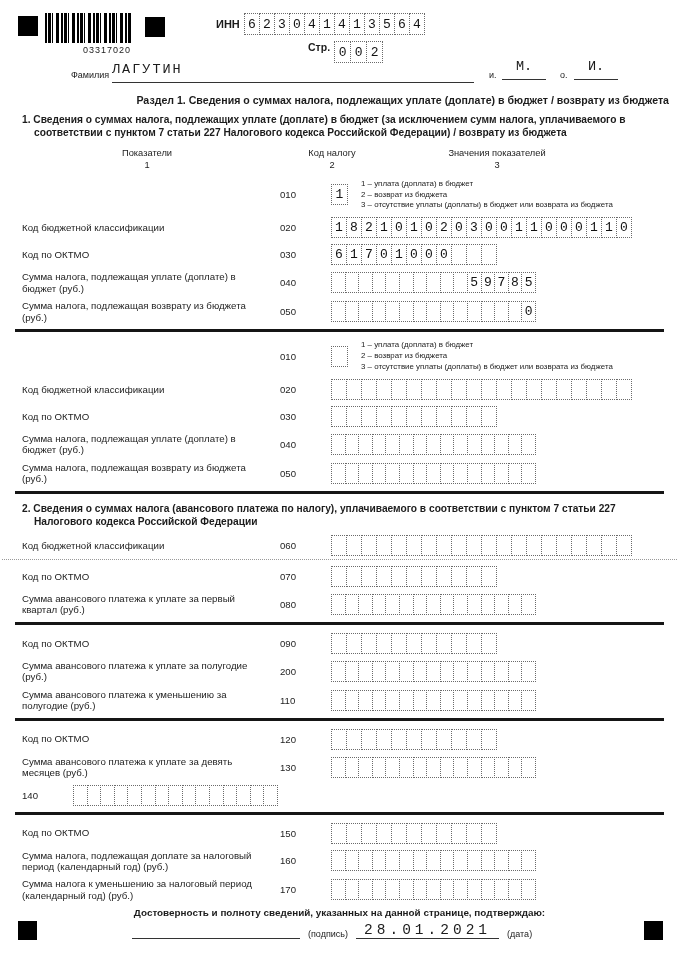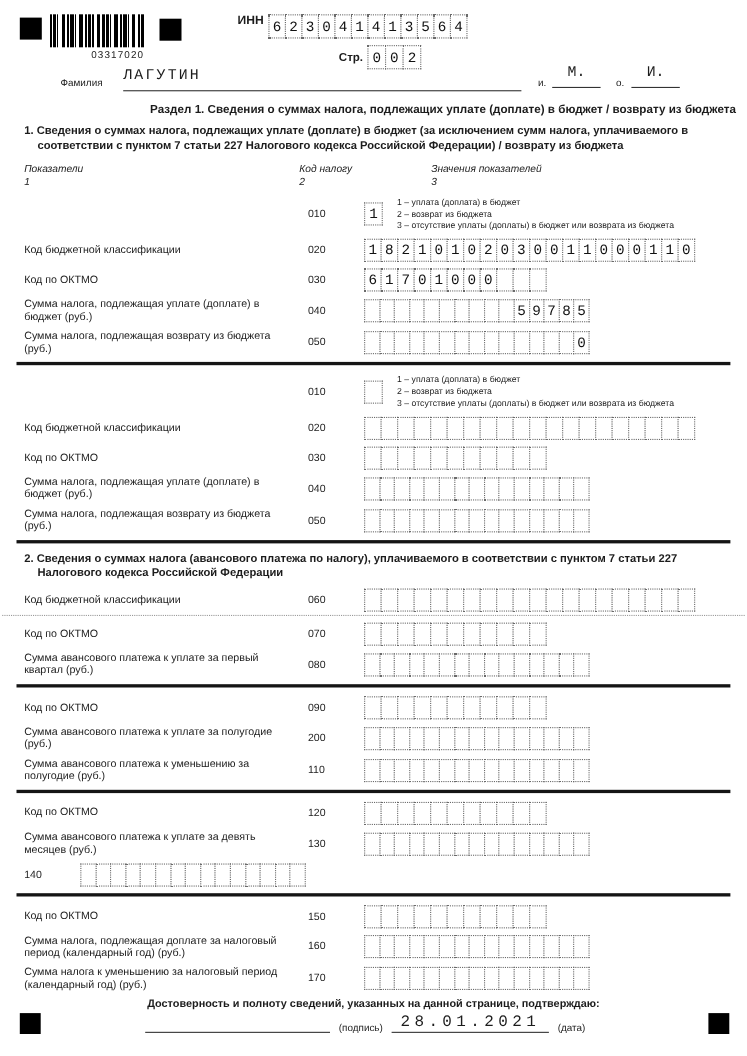--- a/index.html
+++ b/index.html
@@ -7,39 +7,39 @@
     width:679px;height:960px;background:#fff;color:#1c1c1c;
     font-family:"Liberation Sans",sans-serif;position:relative;overflow:hidden;
   }
   .sq{position:absolute;width:20px;height:20px;background:#000}
   .sq.small{width:19px;height:19px}
   .hdr{position:relative;height:92px}
   .barcode{position:absolute;left:45px;top:13px;width:86px;height:30px;
     background:repeating-linear-gradient(90deg,#000 0 2px,#fff 2px 3px,#000 3px 6px,#fff 6px 7px,#000 7px 8px,#fff 8px 11px,#000 11px 14px,#fff 14px 16px)}
   .barcode-nums{position:absolute;left:45px;top:45px;width:86px;display:flex;justify-content:flex-end;font-size:9px;letter-spacing:1px}
   .hdr-lbl{font-size:11px;font-weight:600;margin-right:5px}
-  .inn-row{position:absolute;left:216px;top:13px;display:flex;align-items:flex-start}
-  .str-row{position:absolute;left:308px;top:41px;display:flex;align-items:center}
+  .inn-row{position:absolute;left:216px;top:13px;display:flex;align-items:center}
+  .str-row{position:absolute;left:308px;top:41px;display:flex;align-items:flex-start}
   .cells{display:flex}
   .cell{box-sizing:border-box;width:16px;height:21px;border:1px dotted #6a6a6a;margin-left:-1px;
     display:flex;align-items:center;justify-content:center;
     font-family:"Liberation Mono","DejaVu Sans Mono",monospace;font-size:13px;color:#111;background:#fff}
   .cells.hdrc .cell{width:16px;height:22px}
   .cells.strc .cell{width:17px;height:22px}
   .cells.amount .cell{width:14.6px}
   .cells.chk .cell{width:17px}
-  .fam-lbl{position:absolute;left:55px;top:70px;font-size:9px}
+  .fam-lbl{position:absolute;left:71px;top:70px;font-size:9px}
   .fam-val{position:absolute;left:112px;top:62px;width:362px;border-bottom:1px solid #333;
     font-family:"Liberation Mono","DejaVu Sans Mono",monospace;font-size:13.5px;letter-spacing:2px;height:20px}
   .ini-lbl{position:absolute;top:70px;font-size:9px}
   .ini-val{position:absolute;top:59px;width:44px;border-bottom:1px solid #333;text-align:center;
     font-family:"Liberation Mono","DejaVu Sans Mono",monospace;font-size:13.5px;height:20px}
   .sec-title{text-align:right;font-weight:bold;font-size:10.6px;margin:2px 10px 7px 10px}
   .subhead{font-weight:bold;font-size:10.2px;line-height:1.3;margin:0 14px 7px 22px;padding-left:12px;text-indent:-12px}
-  .colheads{display:flex;margin:1px 0 7px 22px;font-style:italic;font-size:9.3px;text-align:left;line-height:1.35}
+  .colheads{display:flex;margin:1px 0 7px 22px;font-size:9.3px;text-align:center;line-height:1.35}
   .colheads .c1{width:250px}.colheads .c2{width:120px}.colheads .c3{width:210px}
   .frow{display:flex;align-items:center;margin:0 0 6px 22px}
   .frow .lbl{flex:0 0 258px;font-size:9.7px;line-height:1.18;padding-right:20px;box-sizing:border-box}
   .frow .code{flex:0 0 52px;font-size:9.6px}
   .choice-wrap{display:flex;align-items:center}
   .opts{font-size:7.9px;line-height:1.38;margin-left:13px;white-space:nowrap}
   .divider{height:3px;background:#151515;margin:1px 15px 8px 15px}
   .thin-divider{border-top:1px dotted #999;margin:-3px 2px 6px 2px}
   .footer{margin-top:4px}
   .attest{text-align:center;font-weight:bold;font-size:9.9px;margin-bottom:4px}

